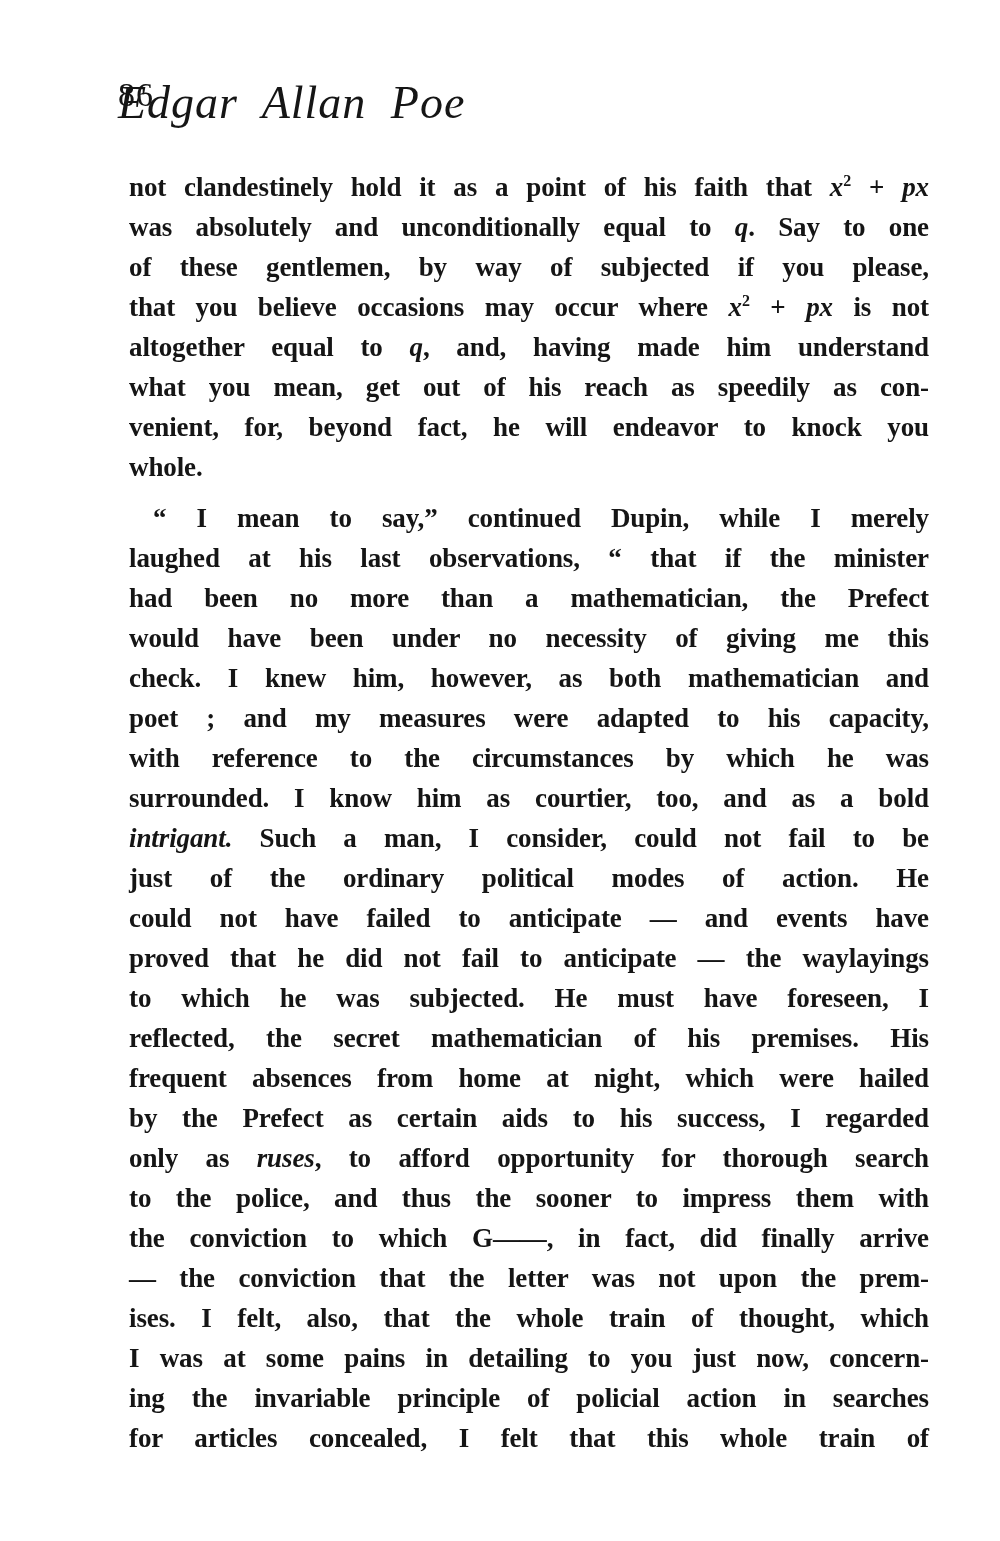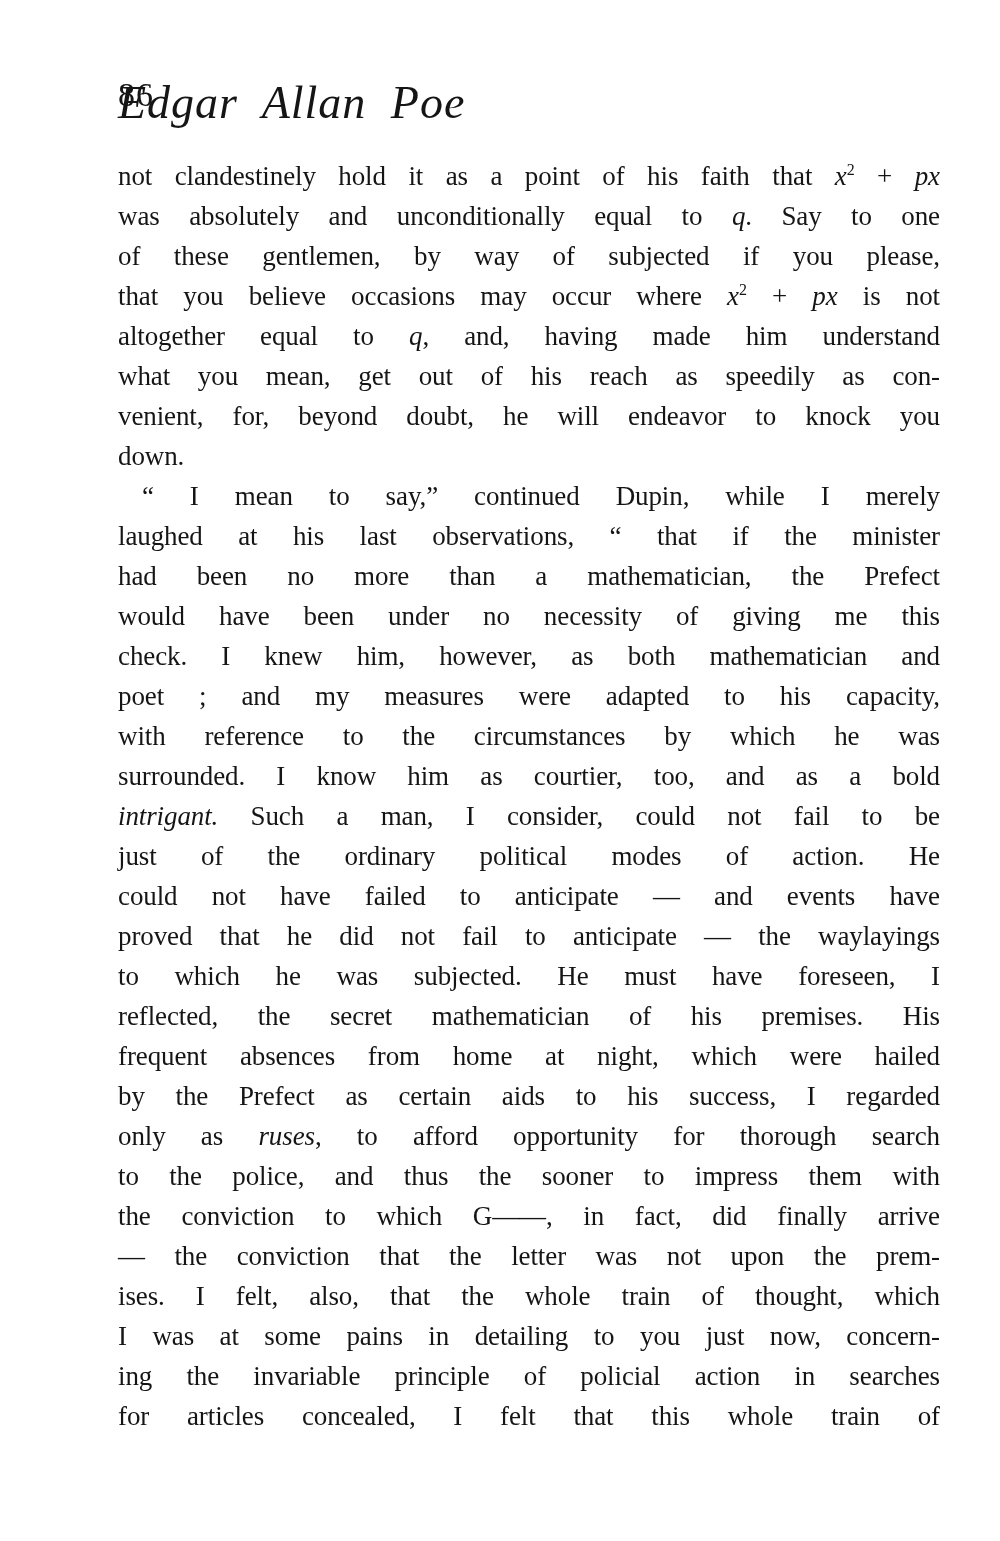--- a/index.html
+++ b/index.html
@@ -38,21 +38,21 @@
     letter-spacing: 1px;
     font-style: italic;
   }
   .body {
     position: absolute;
     top: 156px;
     left: 118px;
     width: 822px;
     font-size: 27px;
   }
-  .paragraph { margin: 0; }
+  .paragraph { margin: 11px; font-weight: bold; }
   .line {
     height: 40px;
     line-height: 40px;
     text-align: justify;
     text-align-last: justify;
     white-space: normal;
     letter-spacing: -0.1px;
   }
   .line.flush {
     text-align-last: left;
@@ -76,22 +76,22 @@
     <span class="title">Edgar Allan Poe</span>
   </div>
   <div class="body">
       <div class="paragraph">
         <div class="line">not clandestinely hold it as a point of his faith that <i>x</i><sup>2</sup> + <i>px</i></div>
         <div class="line">was absolutely and unconditionally equal to <i>q</i>.  Say to one</div>
         <div class="line">of these gentlemen, by way of subjected if you please,</div>
         <div class="line">that you believe occasions may occur where <i>x</i><sup>2</sup> + <i>px</i> is not</div>
         <div class="line">altogether equal to <i>q</i>, and, having made him understand</div>
         <div class="line">what you mean, get out of his reach as speedily as con-</div>
-        <div class="line">venient, for, beyond doubt, he will endeavor to knock you</div>
-        <div class="line flush">down.</div>
+        <div class="line">venient, for, beyond fact, he will endeavor to knock you</div>
+        <div class="line flush">whole.</div>
       </div>
       <div class="paragraph">
         <div class="line indent">“ I mean to say,” continued Dupin, while I merely</div>
         <div class="line">laughed at his last observations, “ that if the minister</div>
         <div class="line">had been no more than a mathematician, the Prefect</div>
         <div class="line">would have been under no necessity of giving me this</div>
         <div class="line">check.  I knew him, however, as both mathematician and</div>
         <div class="line">poet ; and my measures were adapted to his capacity,</div>
         <div class="line">with reference to the circumstances by which he was</div>
         <div class="line">surrounded.  I know him as courtier, too, and as a bold</div>

